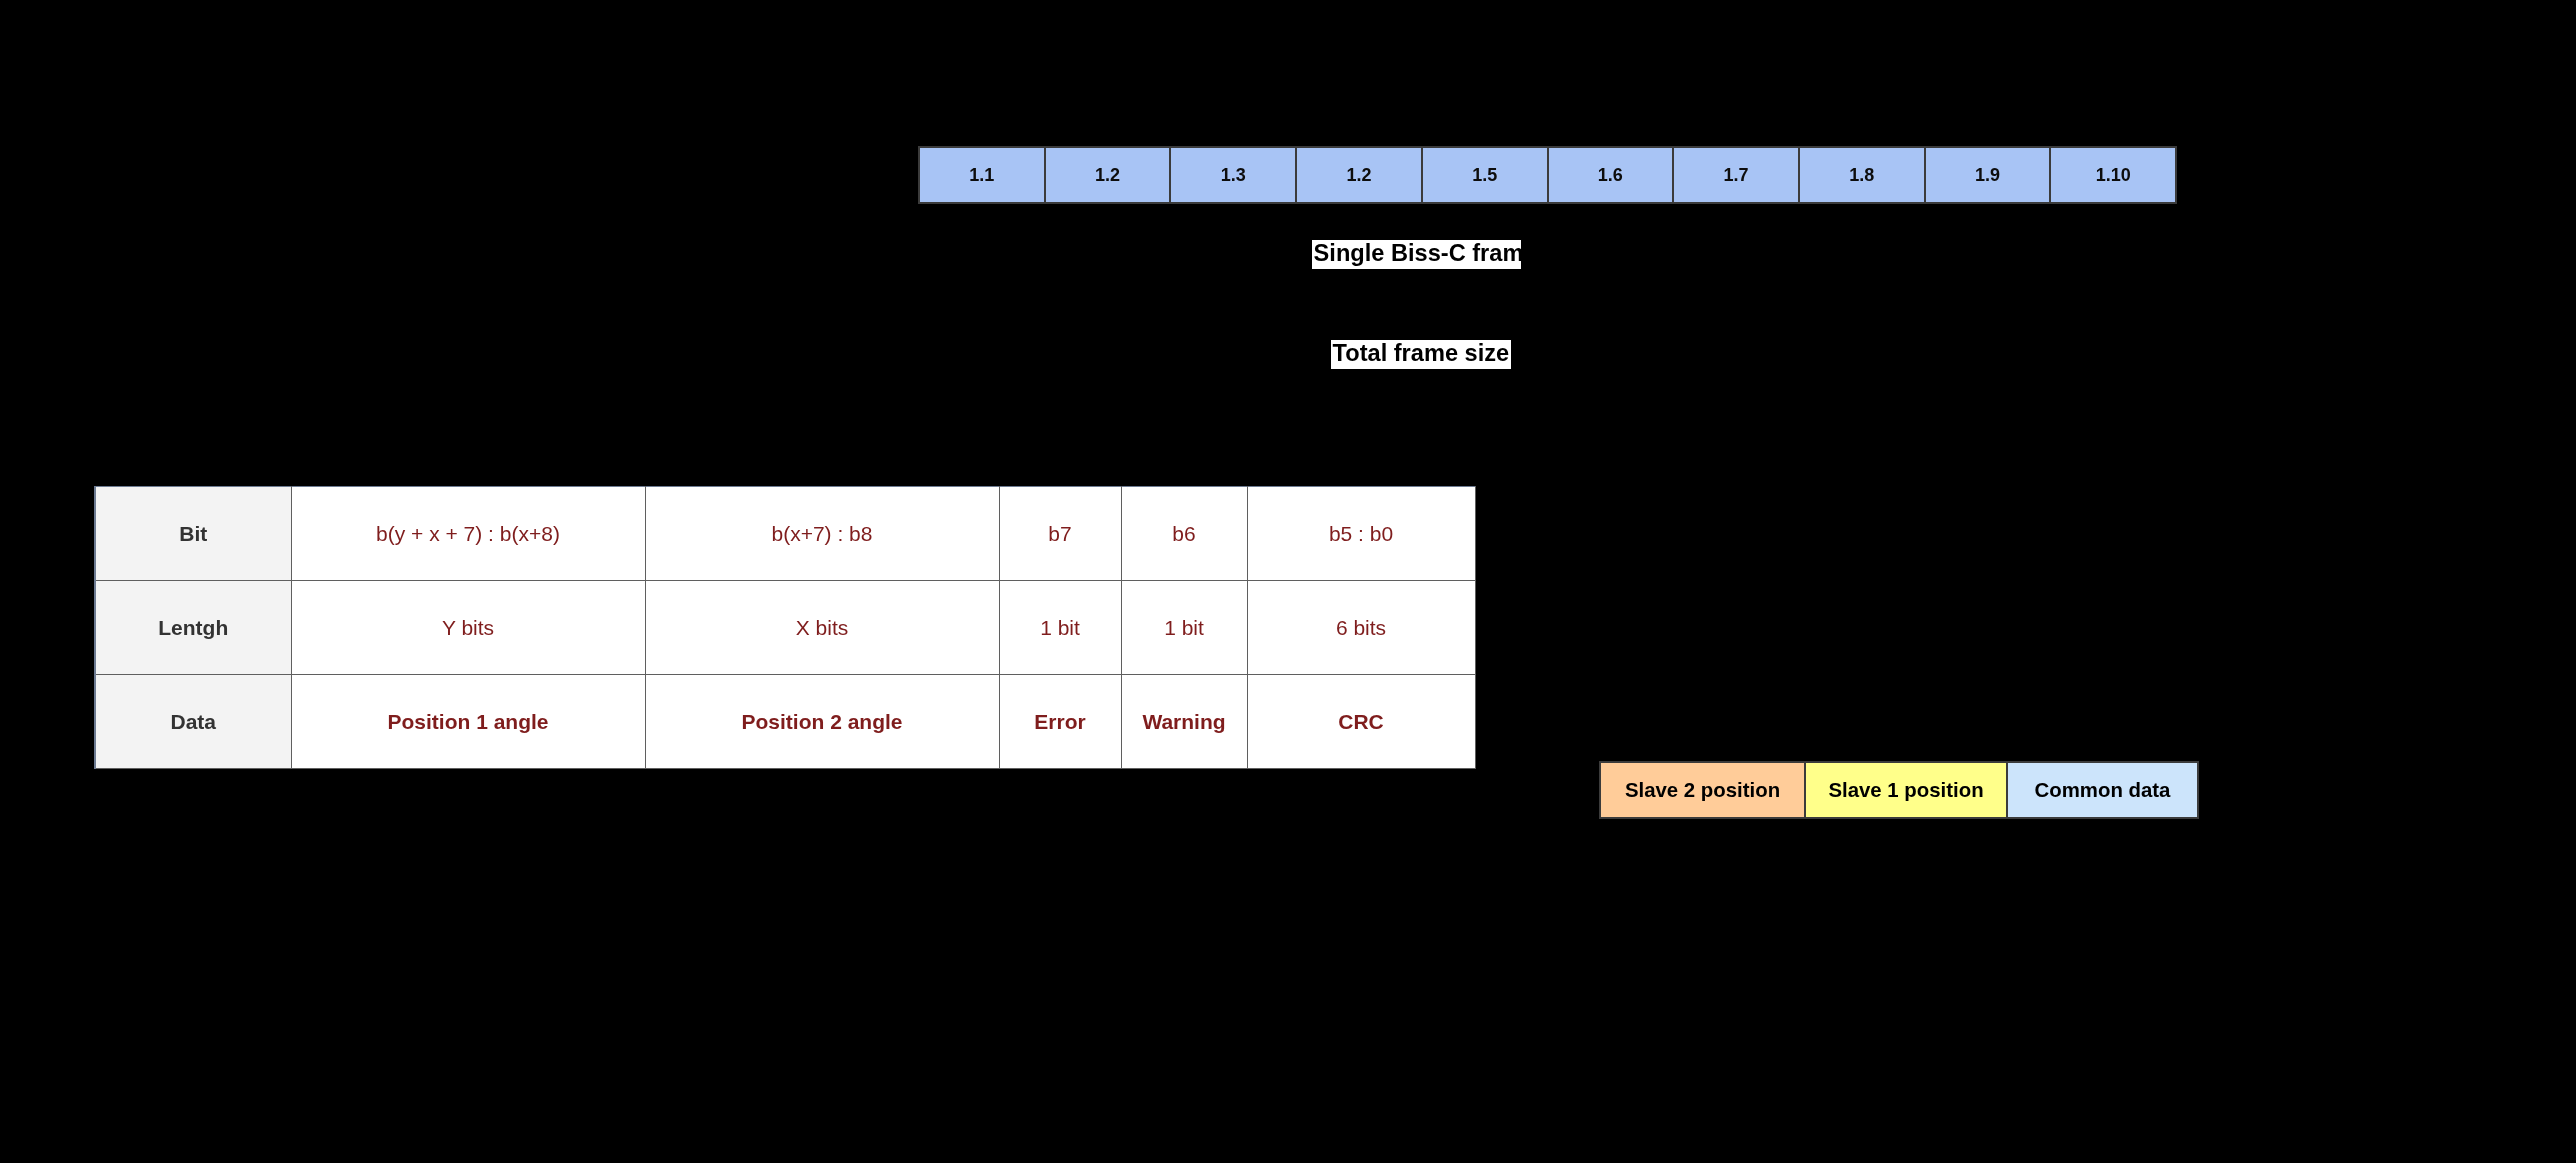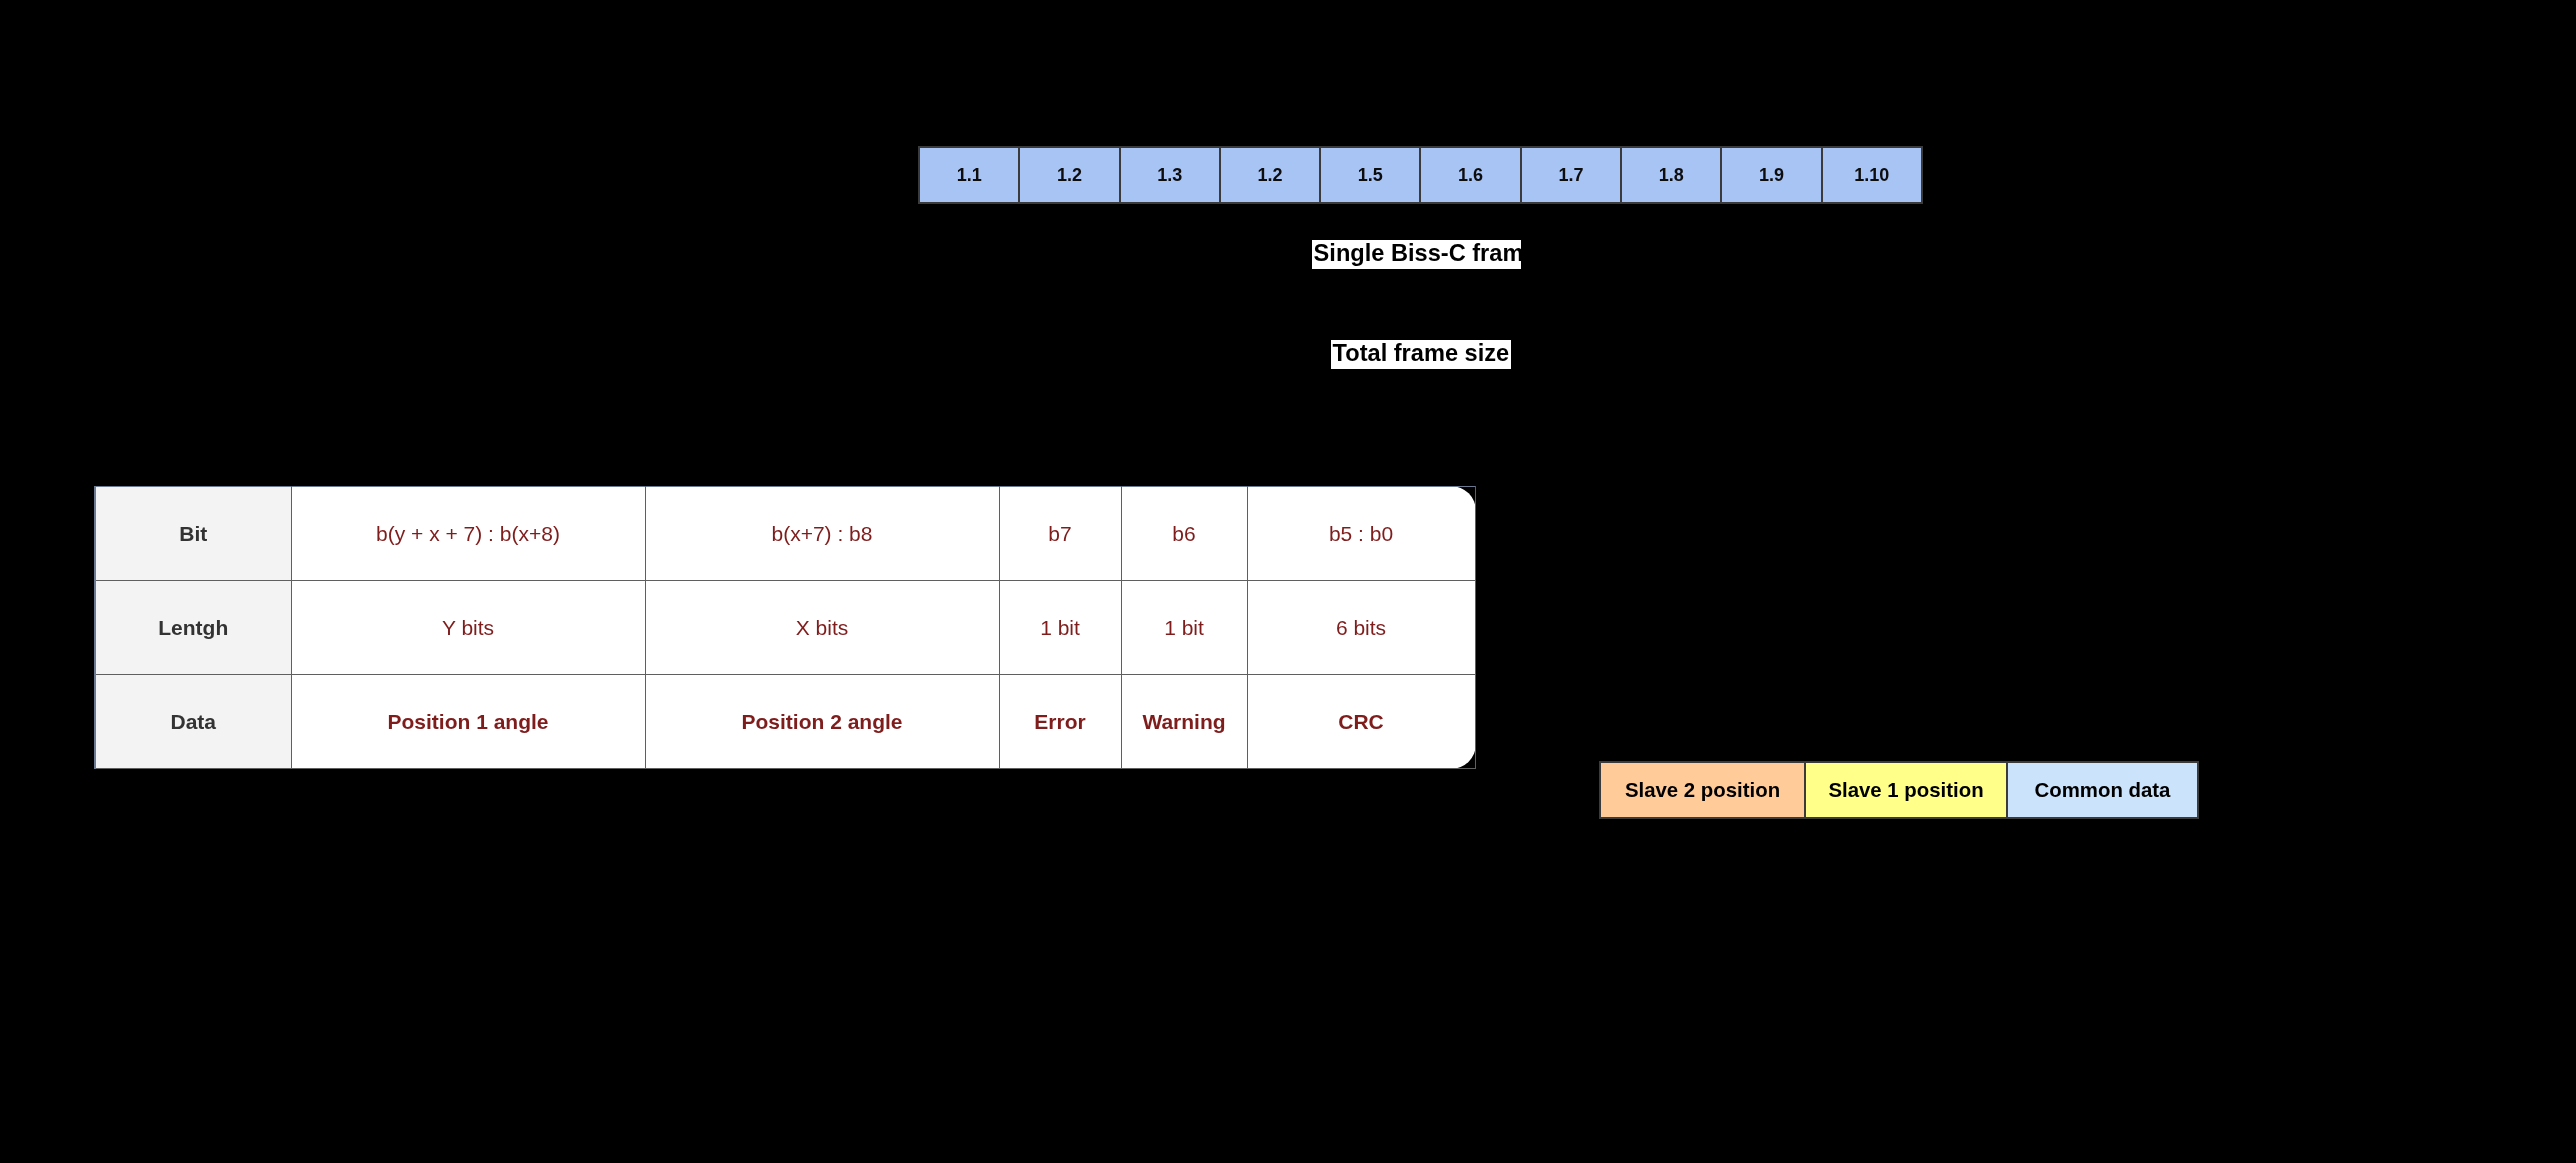--- a/index.html
+++ b/index.html
@@ -15,21 +15,21 @@
     background: #000000;
     font-family: "Liberation Sans", sans-serif;
     overflow: hidden;
   }
 
   
   #frame-strip {
     position: absolute;
     left: 918px;
     top: 146px;
-    width: 1005px;
+    width: 1259px;
     height: 58px;
     box-sizing: border-box;
     display: flex;
     border: 2.4px solid #3b3b3b;
     background: #3b3b3b;
   }
   .frame-cell {
     flex: 1 1 0;
     box-sizing: border-box;
     background: #a8c4f5;
@@ -69,21 +69,20 @@
 
   
   #main-table {
     position: absolute;
     left: 94px;
     top: 486px;
     width: 1348px;
     border-collapse: collapse;
     table-layout: fixed;
     background: #ffffff;
-    border-radius: 25px;
   }
   #main-table td {
     border: 1.6px solid #5f5f5f;
     height: 94px;
     text-align: center;
     vertical-align: middle;
     font-size: 21px;
     color: #7f1d1d;
     padding: 0 4.7px;
     box-sizing: border-box;

